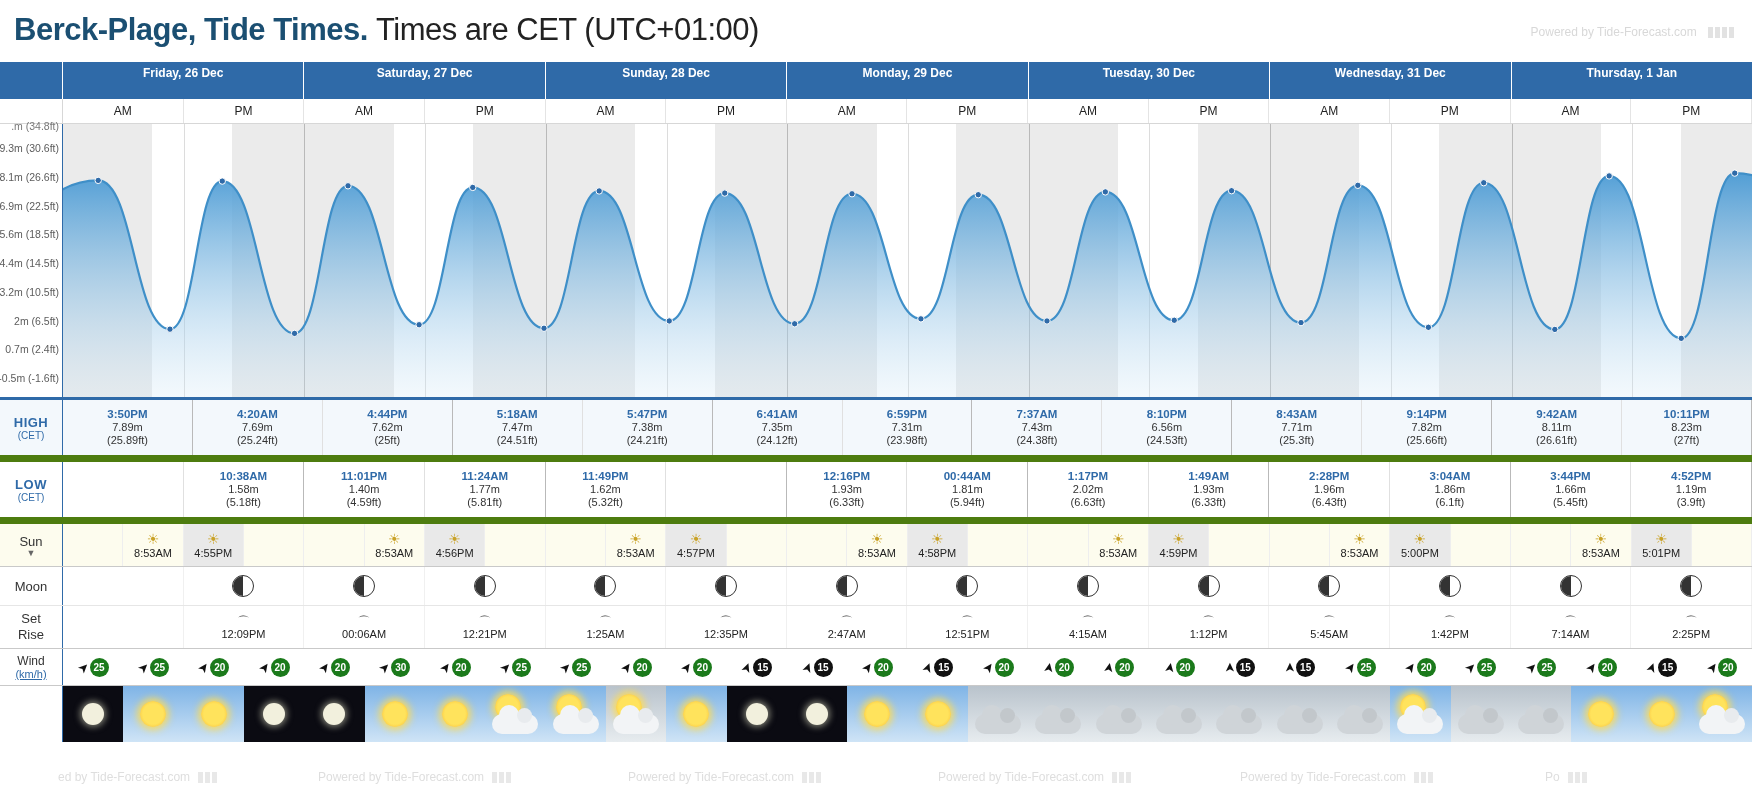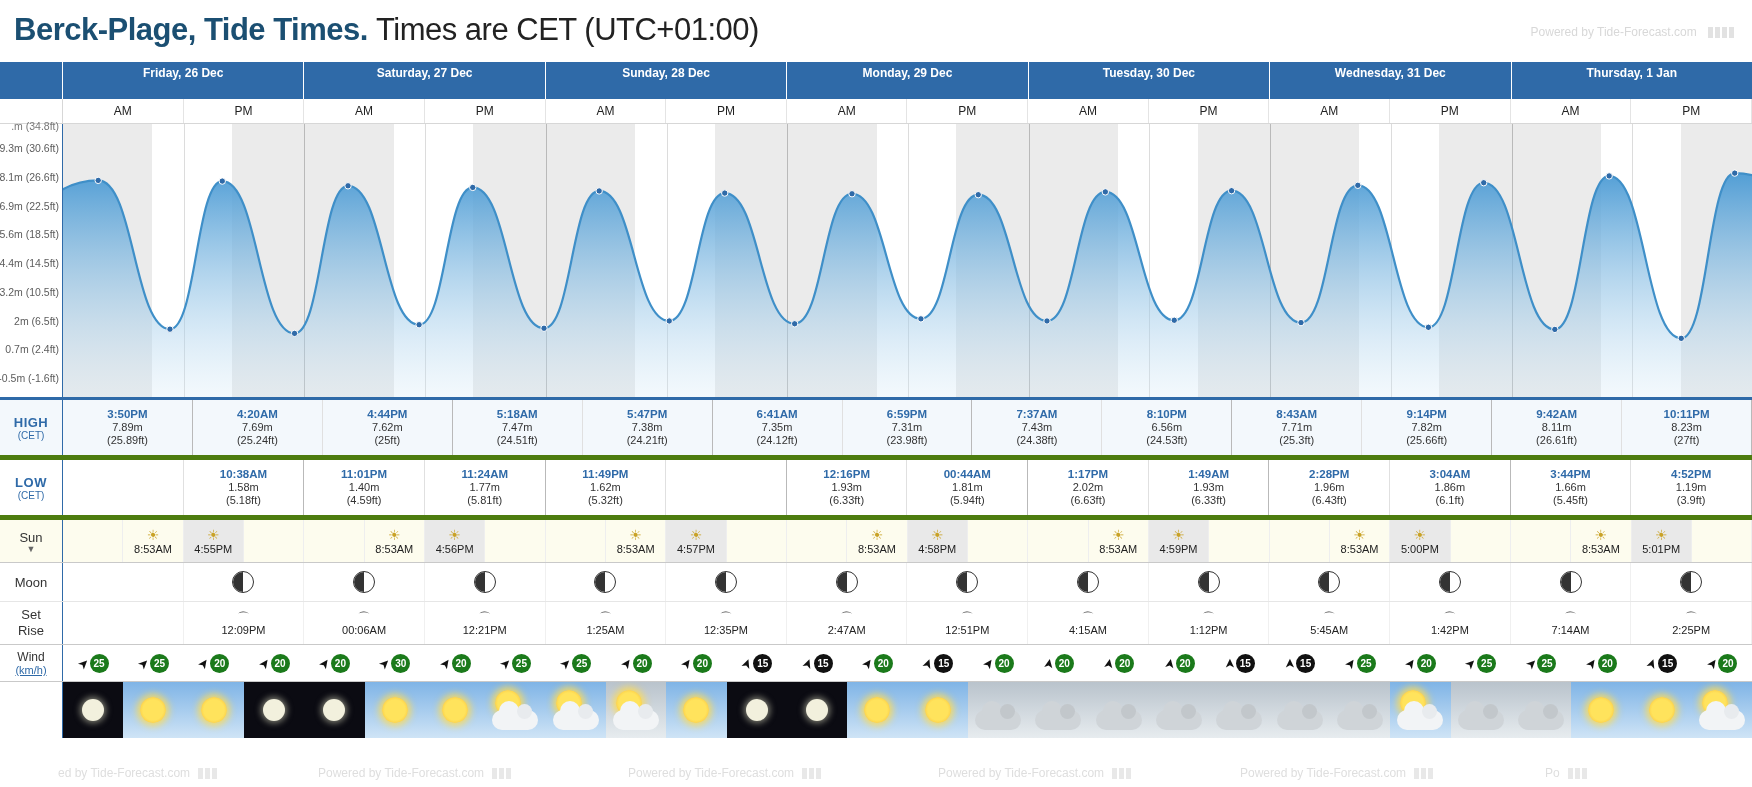--- a/index.html
+++ b/index.html
@@ -29,21 +29,21 @@
   .chartwrap{position:relative;height:273px;display:flex;border-bottom:3px solid #2f6aa8;}
   .yaxis{width:62px;position:relative;background:#fff;border-right:1px solid #2f6aa8;}
   .yaxis .tick{position:absolute;right:3px;font-size:10.5px;color:#5c5c5c;white-space:nowrap;transform:translateY(-50%);}
   .plot{flex:1 1 auto;position:relative;background:#fff;overflow:hidden;}
   .plot .nightband{position:absolute;top:0;bottom:0;background:#ebebeb;}
   .plot .gridv{position:absolute;top:0;bottom:0;width:1px;background:#dcdcdc;}
   .plot .gridday{position:absolute;top:0;bottom:0;width:1px;background:#b9b9b9;}
   .plot svg{position:absolute;left:0;top:0;}
 
   
-  .tiderow{display:flex;border-bottom:5px solid #4d7c0f;}
+  .tiderow{display:flex;border-bottom:7px solid #4d7c0f;}
   .tiderow .lbl{width:62px;text-align:center;border-right:1px solid #2f6aa8;display:flex;flex-direction:column;justify-content:center;align-items:center;}
   .tiderow .lbl .t1{font-size:13px;font-weight:bold;color:#2f6aa8;letter-spacing:.5px;}
   .tiderow .lbl .t2{font-size:10px;color:#2f6aa8;}
   .tiderow.high{background:#f3f8fc;height:55px;}
   .tiderow.low{background:#fff;height:55px;}
   .cells{flex:1 1 auto;display:flex;}
   .cell{flex:1 1 0;border-right:1px solid #e0e0e0;display:flex;flex-direction:column;justify-content:center;align-items:center;line-height:1.18;}
   .cell.dayend{border-right:1px solid #b9b9b9;}
   .cell .tm{font-size:11.5px;font-weight:bold;color:#2f6aa8;}
   .cell .m{font-size:11px;color:#333;}

